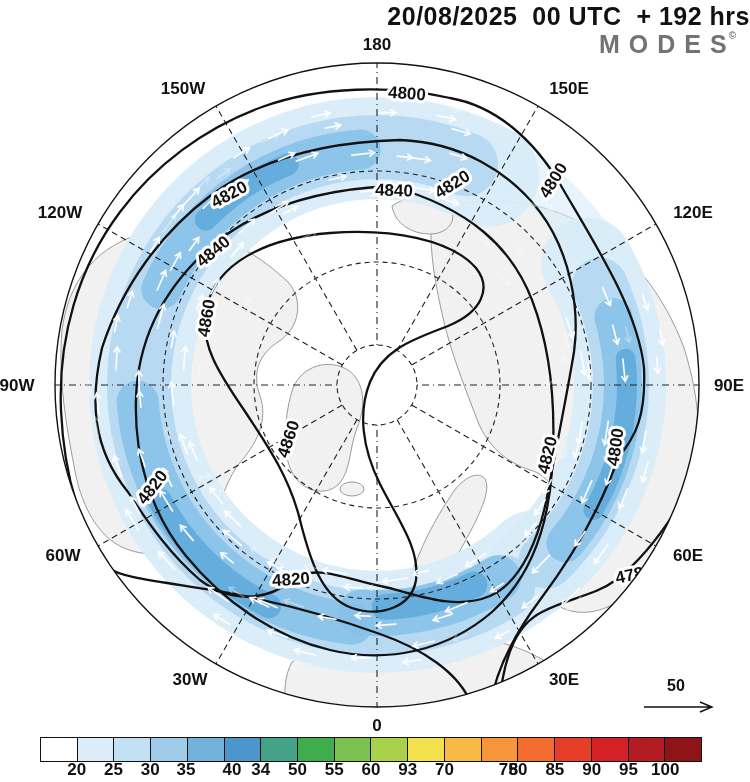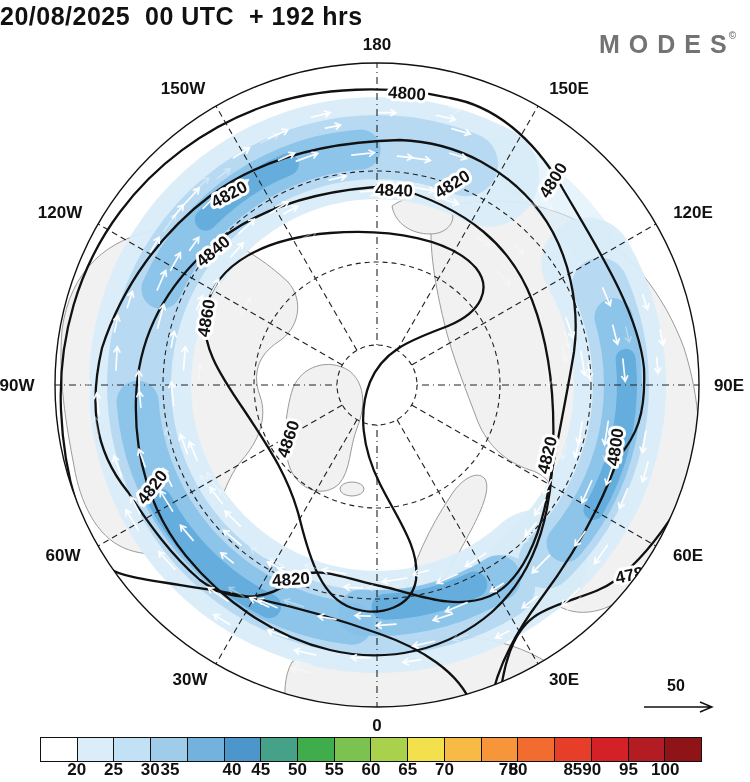--- a/index.html
+++ b/index.html
@@ -1,18 +1,18 @@
 <!DOCTYPE html>
 <html><head>
 <meta charset="utf-8">
 <style>
   html,body{margin:0;padding:0;background:#fff;}
   body{width:750px;height:782px;position:relative;overflow:hidden;
        font-family:"Liberation Sans",sans-serif;color:#111;}
-  #title{position:absolute;top:2px;left:0;width:750px;text-align:left;
+  #title{position:absolute;top:2px;left:0;width:750px;text-align:right;
          font-size:25px;font-weight:700;letter-spacing:.5px;white-space:pre;}
   #logo{position:absolute;top:30px;right:14px;font-size:25px;font-weight:700;
         letter-spacing:9px;color:#737373;}
   #logo sup{font-size:10px;letter-spacing:0;margin-left:-7px;vertical-align:14px;}
   #map{position:absolute;top:0;left:0;}
   .lonlab{font-size:17px;font-weight:700;fill:#111;text-anchor:middle;}
   .clab{font-size:17px;font-weight:700;fill:#111;text-anchor:middle;
         paint-order:stroke;stroke:#fff;stroke-width:6px;stroke-linejoin:round;}
   .reflab{font-size:16px;font-weight:700;fill:#111;text-anchor:middle;}
   #colorbar{position:absolute;left:40px;top:737px;width:660px;height:23px;
@@ -293,27 +293,27 @@
     <div class="cbcell" style="background: rgb(242, 108, 48);"></div>
     <div class="cbcell" style="background: rgb(230, 62, 41);"></div>
     <div class="cbcell" style="background: rgb(212, 32, 39);"></div>
     <div class="cbcell" style="background: rgb(178, 28, 34);"></div>
     <div class="cbcell" style="background: rgb(143, 20, 24);"></div>
   </div>
 <div id="cbticks">
     <span style="left: 76.7778px;">20</span>
     <span style="left: 113.556px;">25</span>
     <span style="left: 150.333px;">30</span>
-    <span style="left: 170px;">35</span>
+    <span style="left: 186px;">35</span>
     <span style="left: 232px;">40</span>
-    <span style="left: 260.667px;">45</span>
+    <span style="left: 260.667px;">34</span>
     <span style="left: 297.444px;">50</span>
     <span style="left: 334.222px;">55</span>
     <span style="left: 371px;">60</span>
-    <span style="left: 407.778px;">65</span>
+    <span style="left: 407.778px;">93</span>
     <span style="left: 444.556px;">70</span>
     <span style="left: 481.333px; margin-left: 27px;">75</span>
     <span style="left: 518.111px;">80</span>
-    <span style="left: 554.889px; margin-left: 18px;">85</span>
+    <span style="left: 554.889px;">85</span>
     <span style="left: 591.667px;">90</span>
     <span style="left: 628.444px;">95</span>
     <span style="left: 665.222px;">100</span>
   </div>
 
 </body></html>

